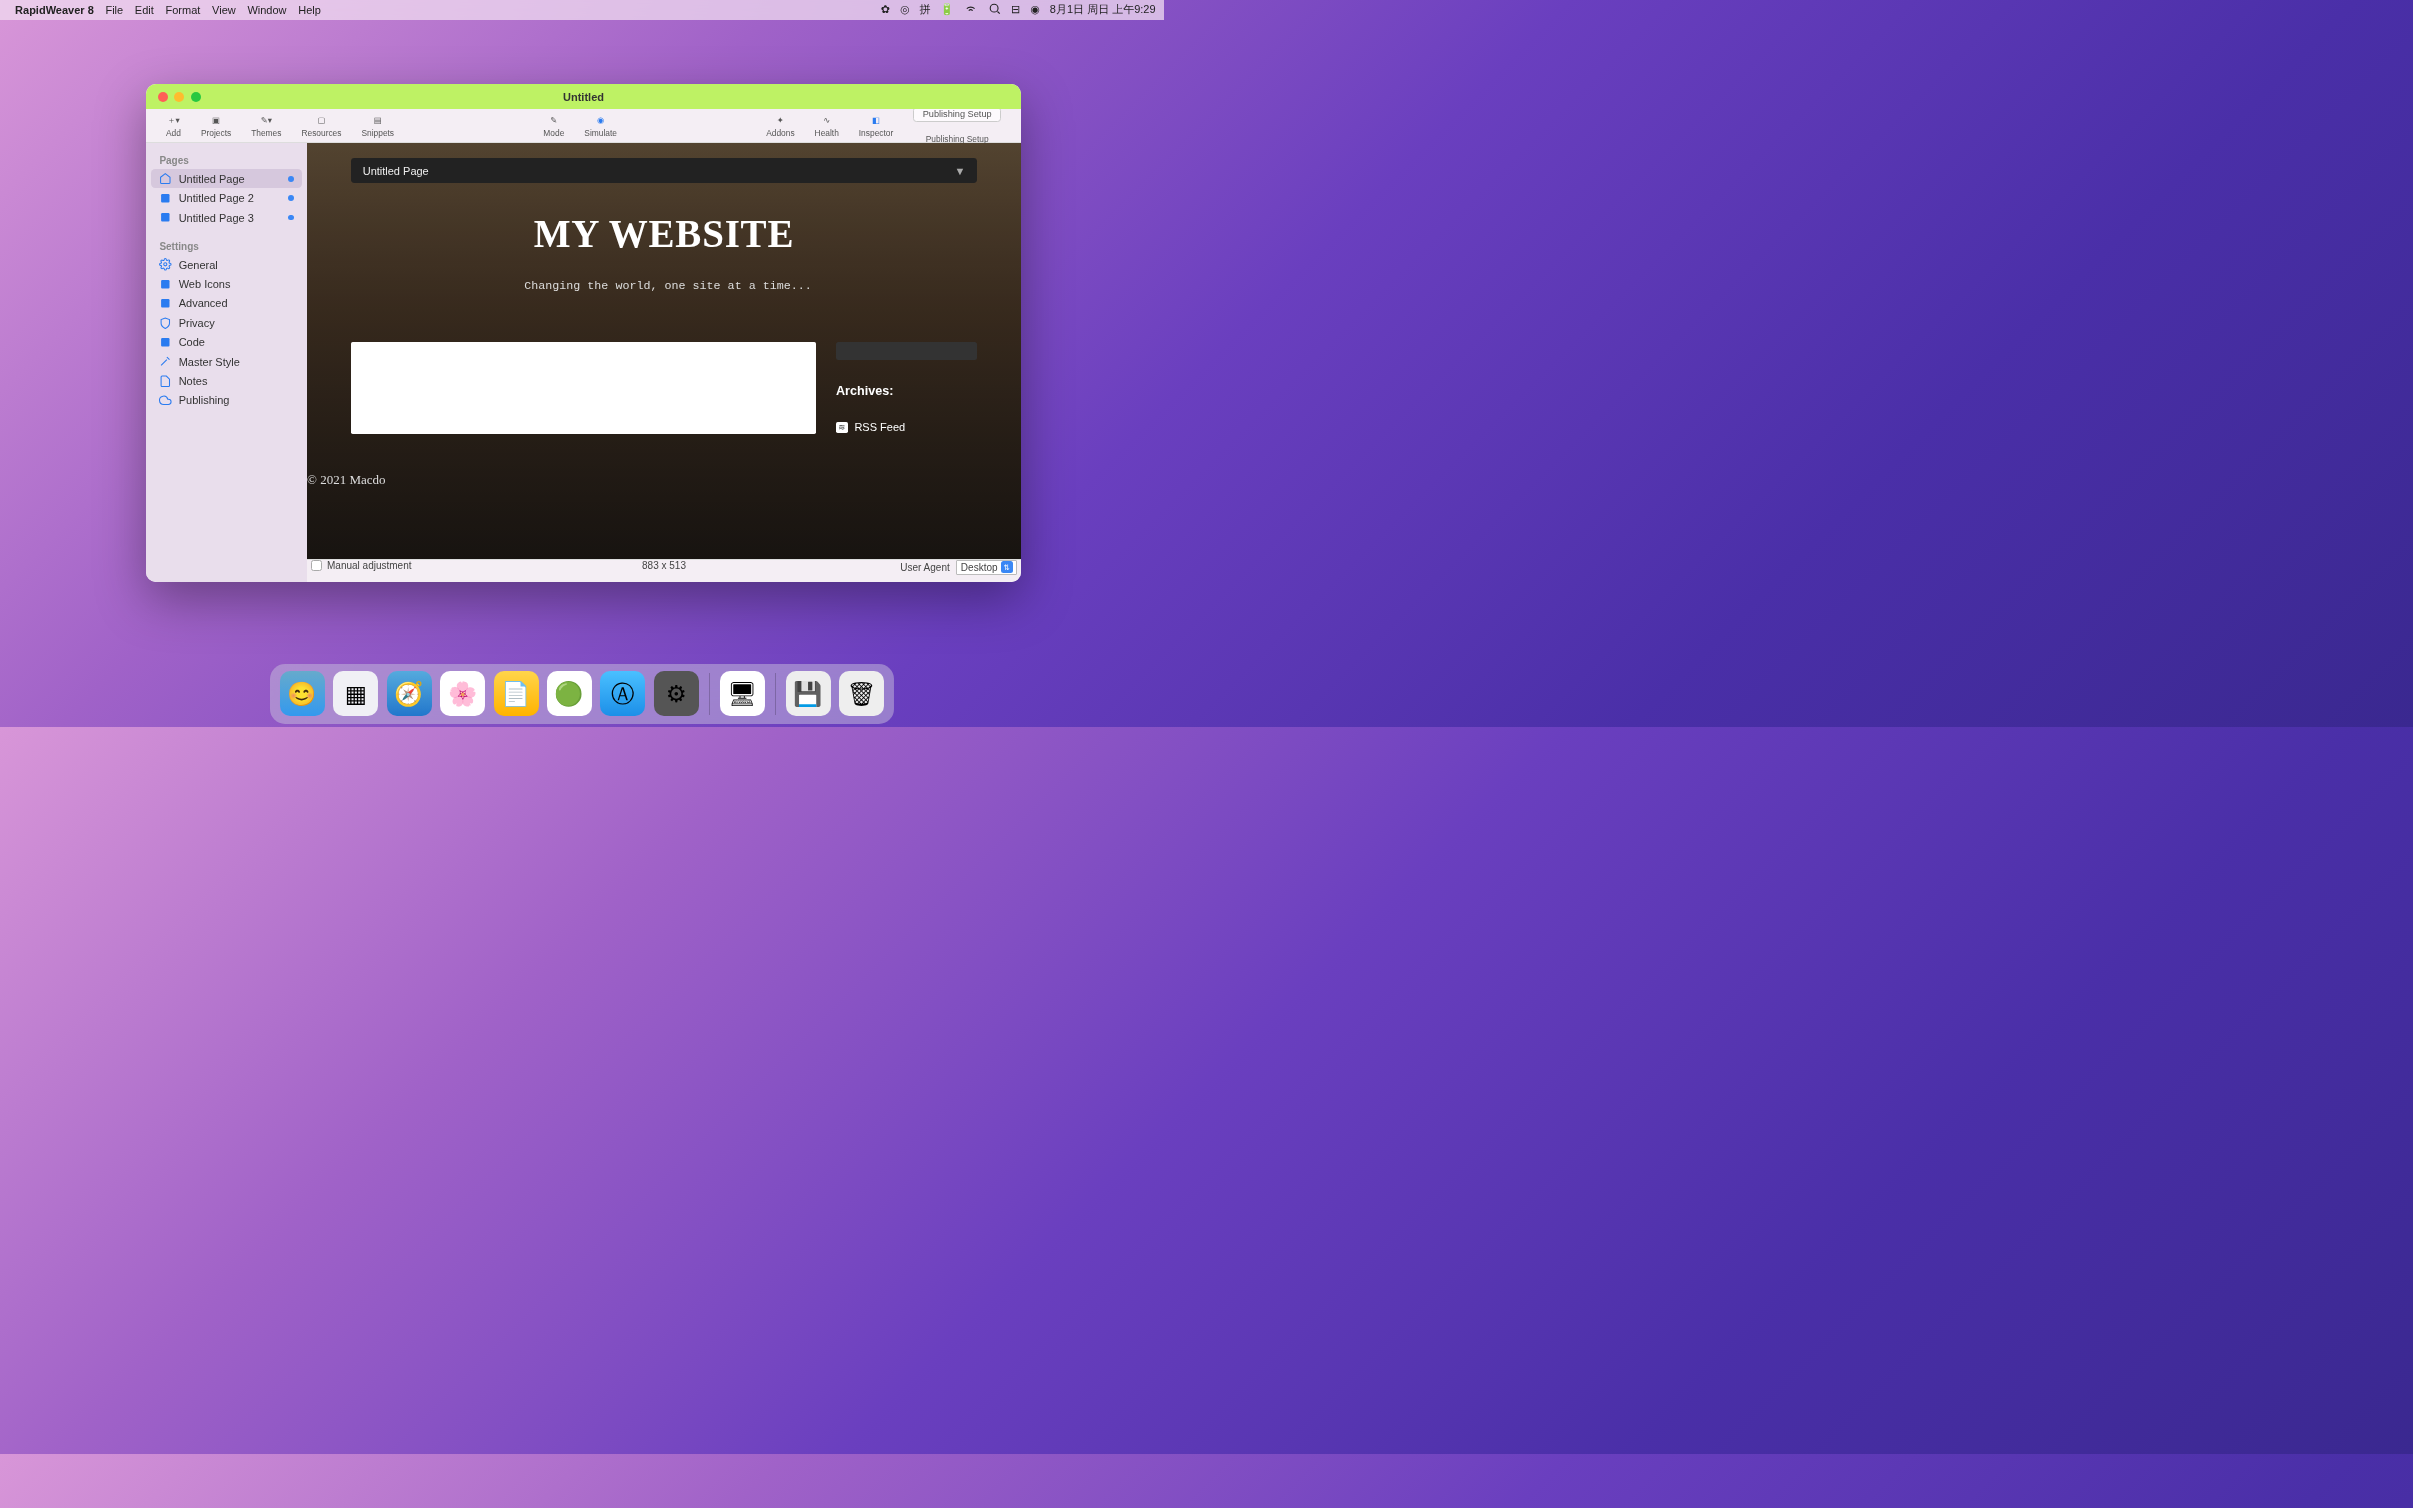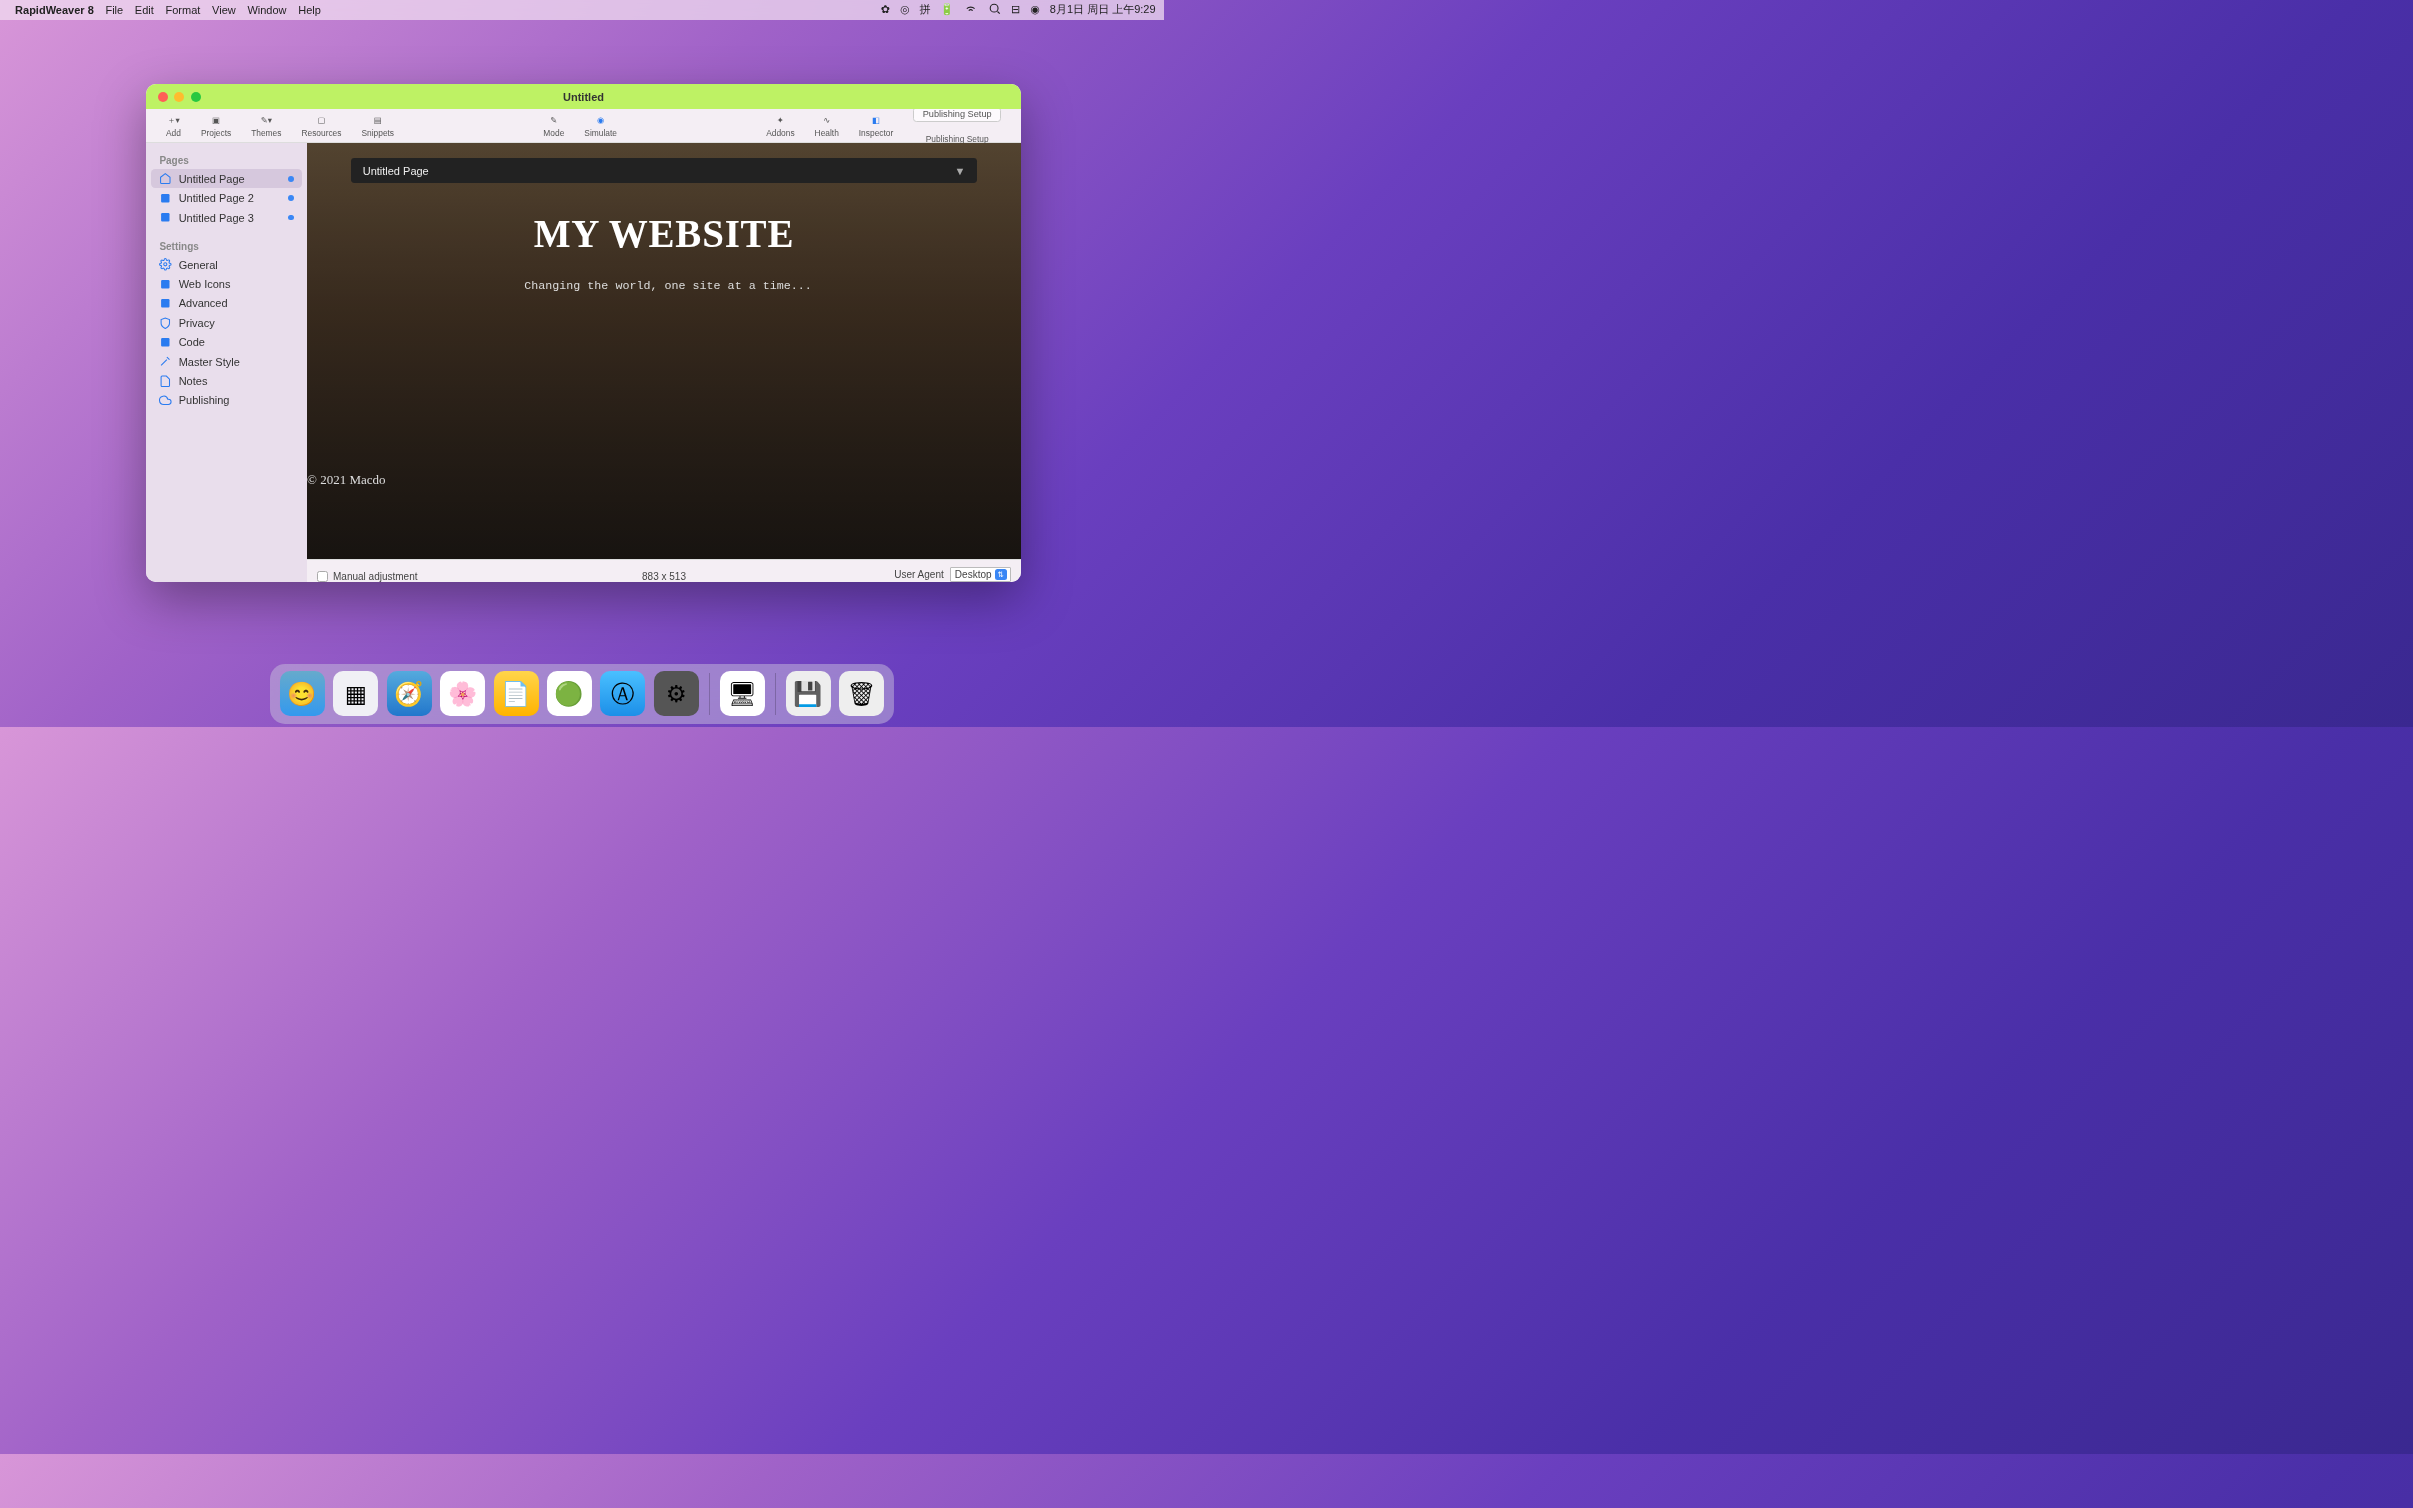--- a/index.html
+++ b/index.html
@@ -47,21 +47,21 @@
 .hero-sub{position:absolute;left:8px;right:0;top:136px;text-align:center;color:#ddd;font-size:11.7px;font-family:"Courier New",monospace}
 .content-row{position:absolute;left:44px;right:44px;top:199px;display:flex;gap:20px}
 .card{background:#fff;height:92px;flex:1;border-radius:1.7px}
 .side{width:141px;color:#fff}
 .sidebox{background:#333;height:18.4px;border-radius:2.5px;margin-bottom:23.5px}
 .side h4{font-size:12.6px;font-weight:700;margin-bottom:23.5px}
 .rss{display:flex;align-items:center;gap:6.7px;font-size:11px}
 .rss .ric{width:11.7px;height:11.7px;background:#fff;border-radius:1.7px;display:inline-flex;align-items:center;justify-content:center;color:#333;font-size:8.4px}
 .footer{position:absolute;left:0;right:0;top:329px;text-align:left;color:#ddd;font-family:Georgia,serif;font-size:13px}
 
-.statusbar{height:23.5px;background:#f4eef4;border-top:0.8px solid #ddd;display:flex;align-items:flex-end;padding:0 10px;font-size:10px;color:#444;position:relative}
+.statusbar{height:23.5px;background:#f4eef4;border-top:0.8px solid #ddd;display:flex;align-items:flex-start;padding:0 4px;font-size:10px;color:#444;position:relative}
 .statusbar .chk{width:11px;height:11px;border:0.8px solid #aaa;border-radius:2.5px;margin-right:5px;background:#fff}
 .statusbar .center{position:absolute;left:50%;transform:translateX(-50%)}
 .statusbar .r{margin-left:auto;display:flex;align-items:center;gap:6.7px}
 .statusbar .sel{border:0.8px solid #bbb;border-radius:1px;padding:0.8px 3.4px;display:flex;align-items:center;gap:3.4px;background:#fff}
 .statusbar .selico{width:11.7px;height:11.7px;background:#3a87f5;border-radius:2.5px;display:inline-flex;align-items:center;justify-content:center;color:#fff;font-size:7.5px}
 
 
 .dock{position:absolute;bottom:3.4px;left:50%;transform:translateX(-50%);height:60px;background:rgba(200,190,220,.5);backdrop-filter:blur(17px);border-radius:15px;display:flex;align-items:center;padding:0 10px;gap:8.4px}
 .dockicon{width:45px;height:45px;border-radius:10px;display:flex;align-items:center;justify-content:center;font-size:23.5px}
 .dsep{width:0.8px;height:42px;background:rgba(0,0,0,.2);margin:0 1.7px}
@@ -240,20 +240,31 @@
 
       <div class="canvas">
         <div class="preview">
           <div class="hero"></div>
           <div class="pagebar">
             <span>Untitled Page</span>
             <span class="chev">▼</span>
           </div>
           <div class="hero-title">MY WEBSITE</div>
           <div class="hero-sub">Changing the world, one site at a time...</div>
+          <div class="content-row">
+            <div class="card"></div>
+            <div class="side">
+              <div class="sidebox"></div>
+              <h4>Archives:</h4>
+              <div class="rss">
+                <span class="ric">≋</span>
+                <span>RSS Feed</span>
+              </div>
+            </div>
+          </div>
           <div class="footer">© 2021 Macdo</div>
         </div>
 
         <div class="statusbar">
           <span class="chk"></span>
           <span>Manual adjustment</span>
           <span class="center">883 x 513</span>
           <div class="r">
             <span>User Agent</span>
             <span class="sel">

